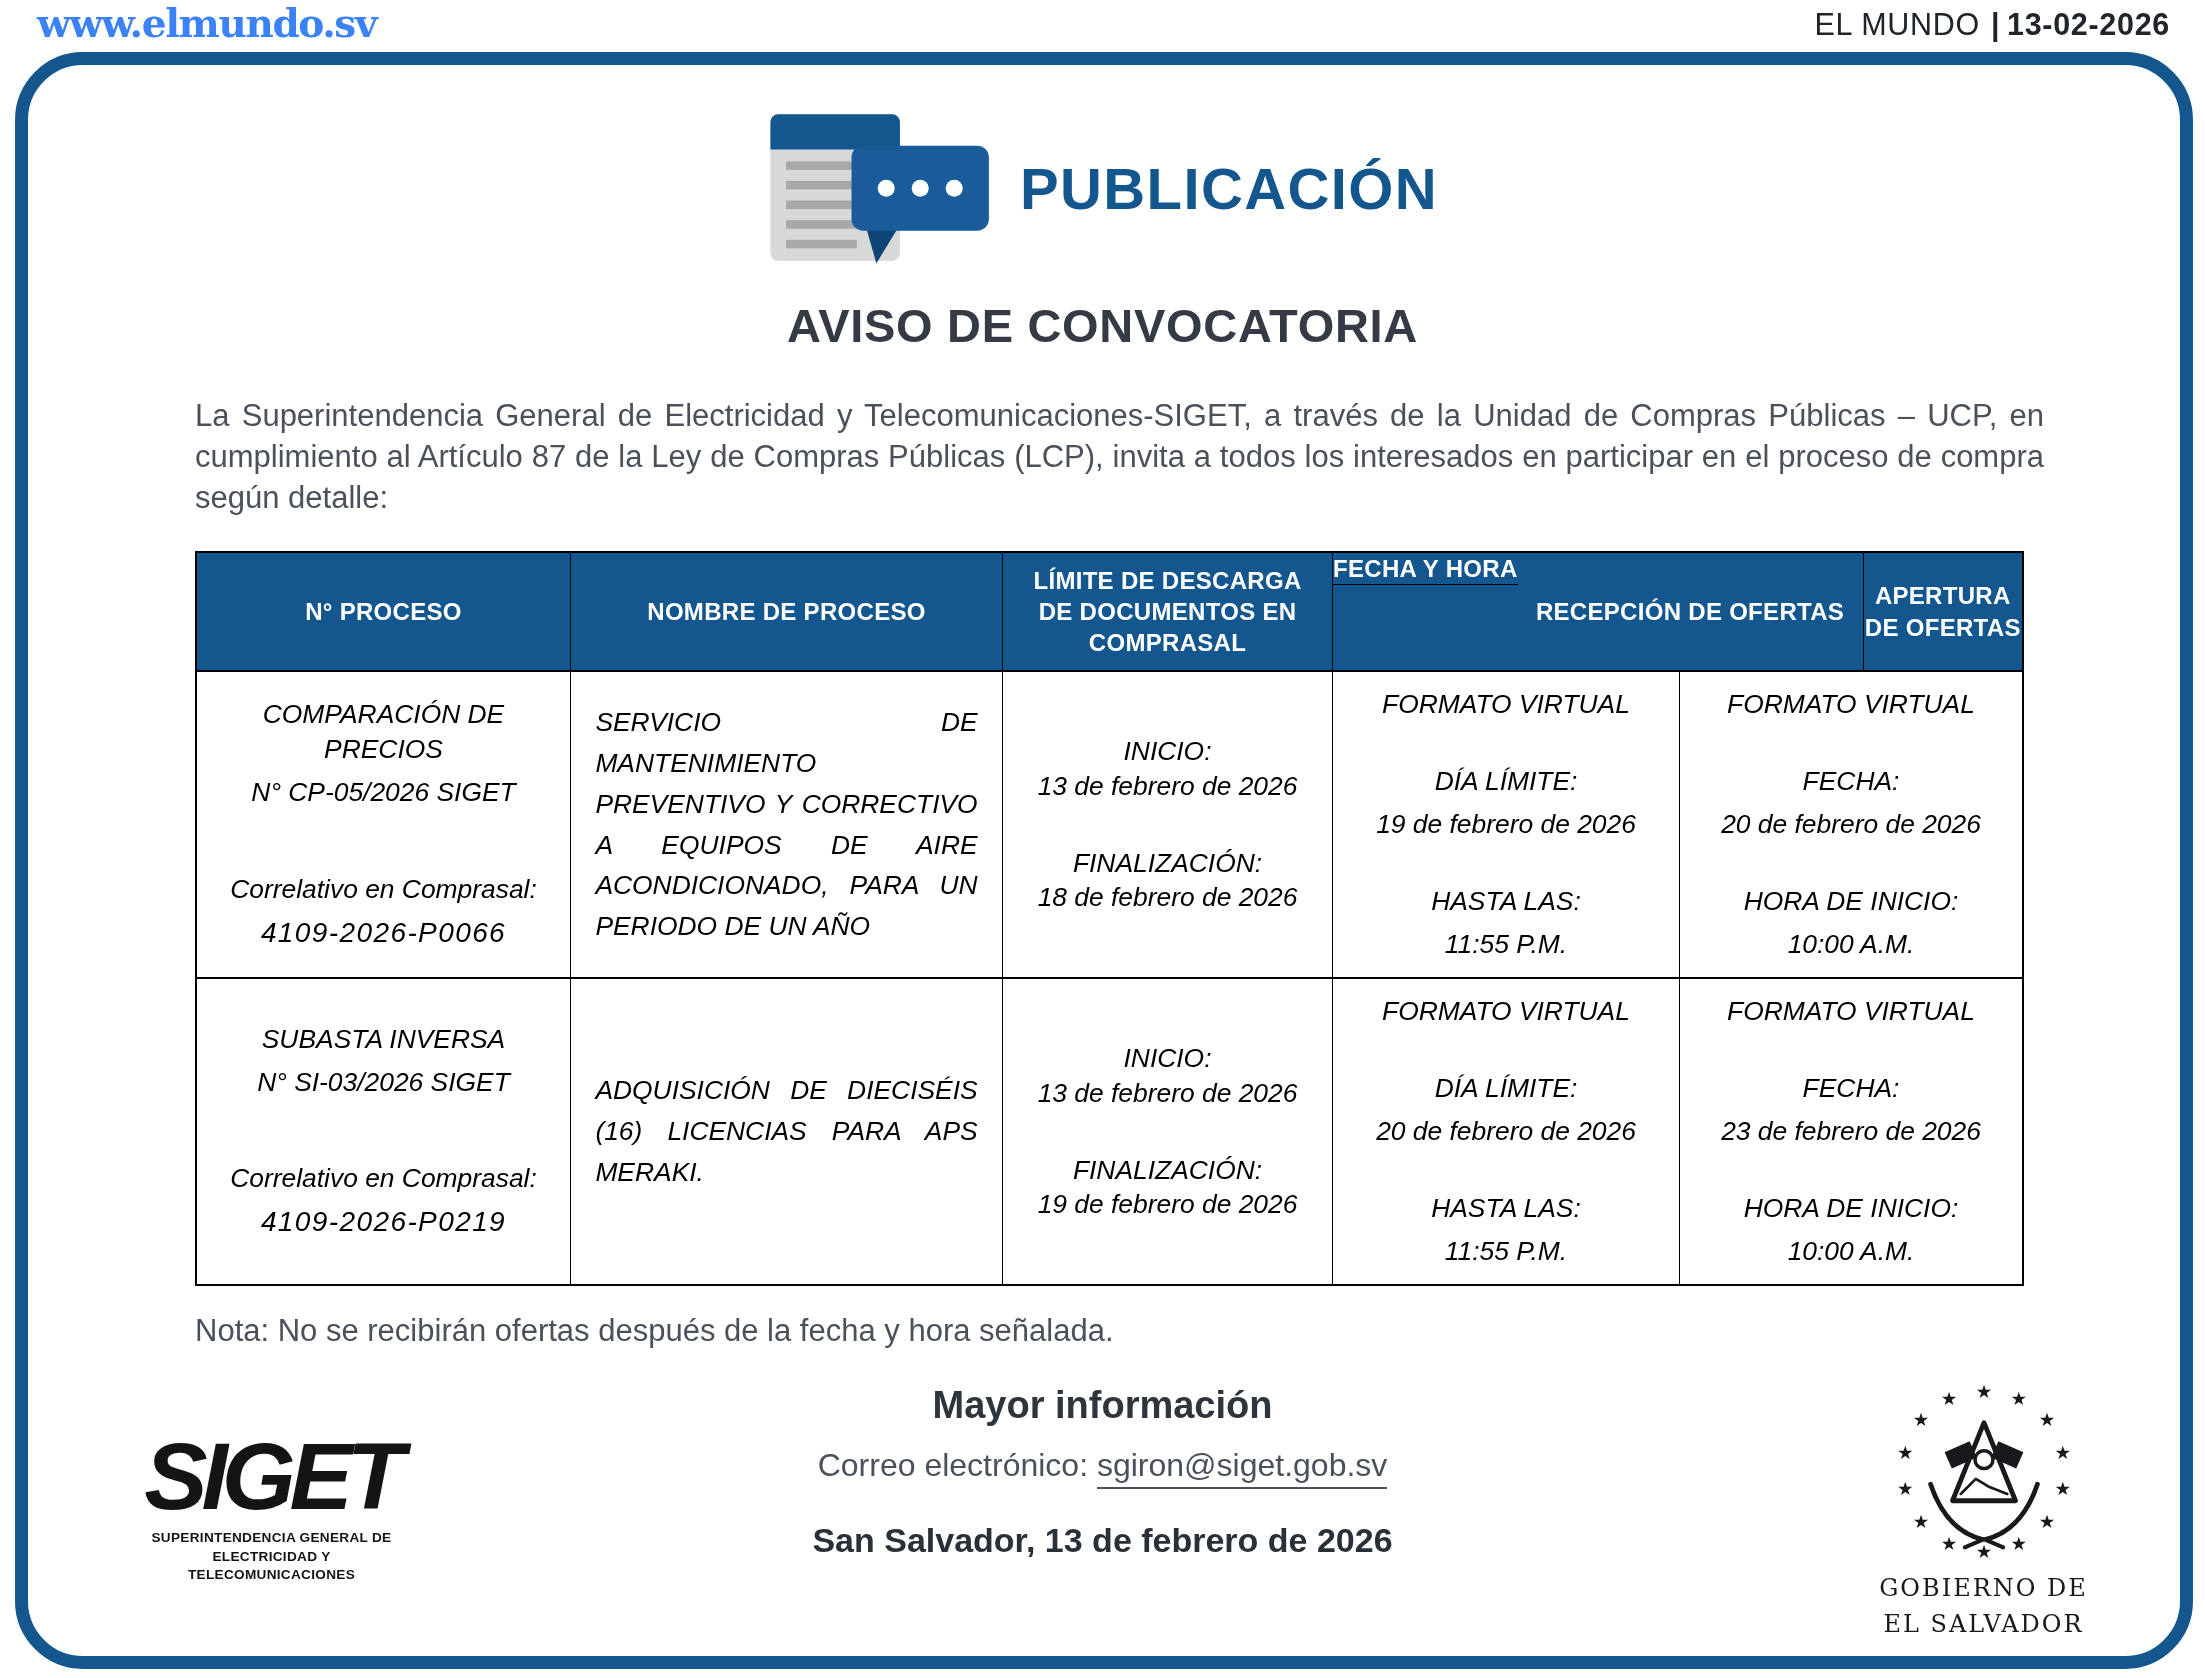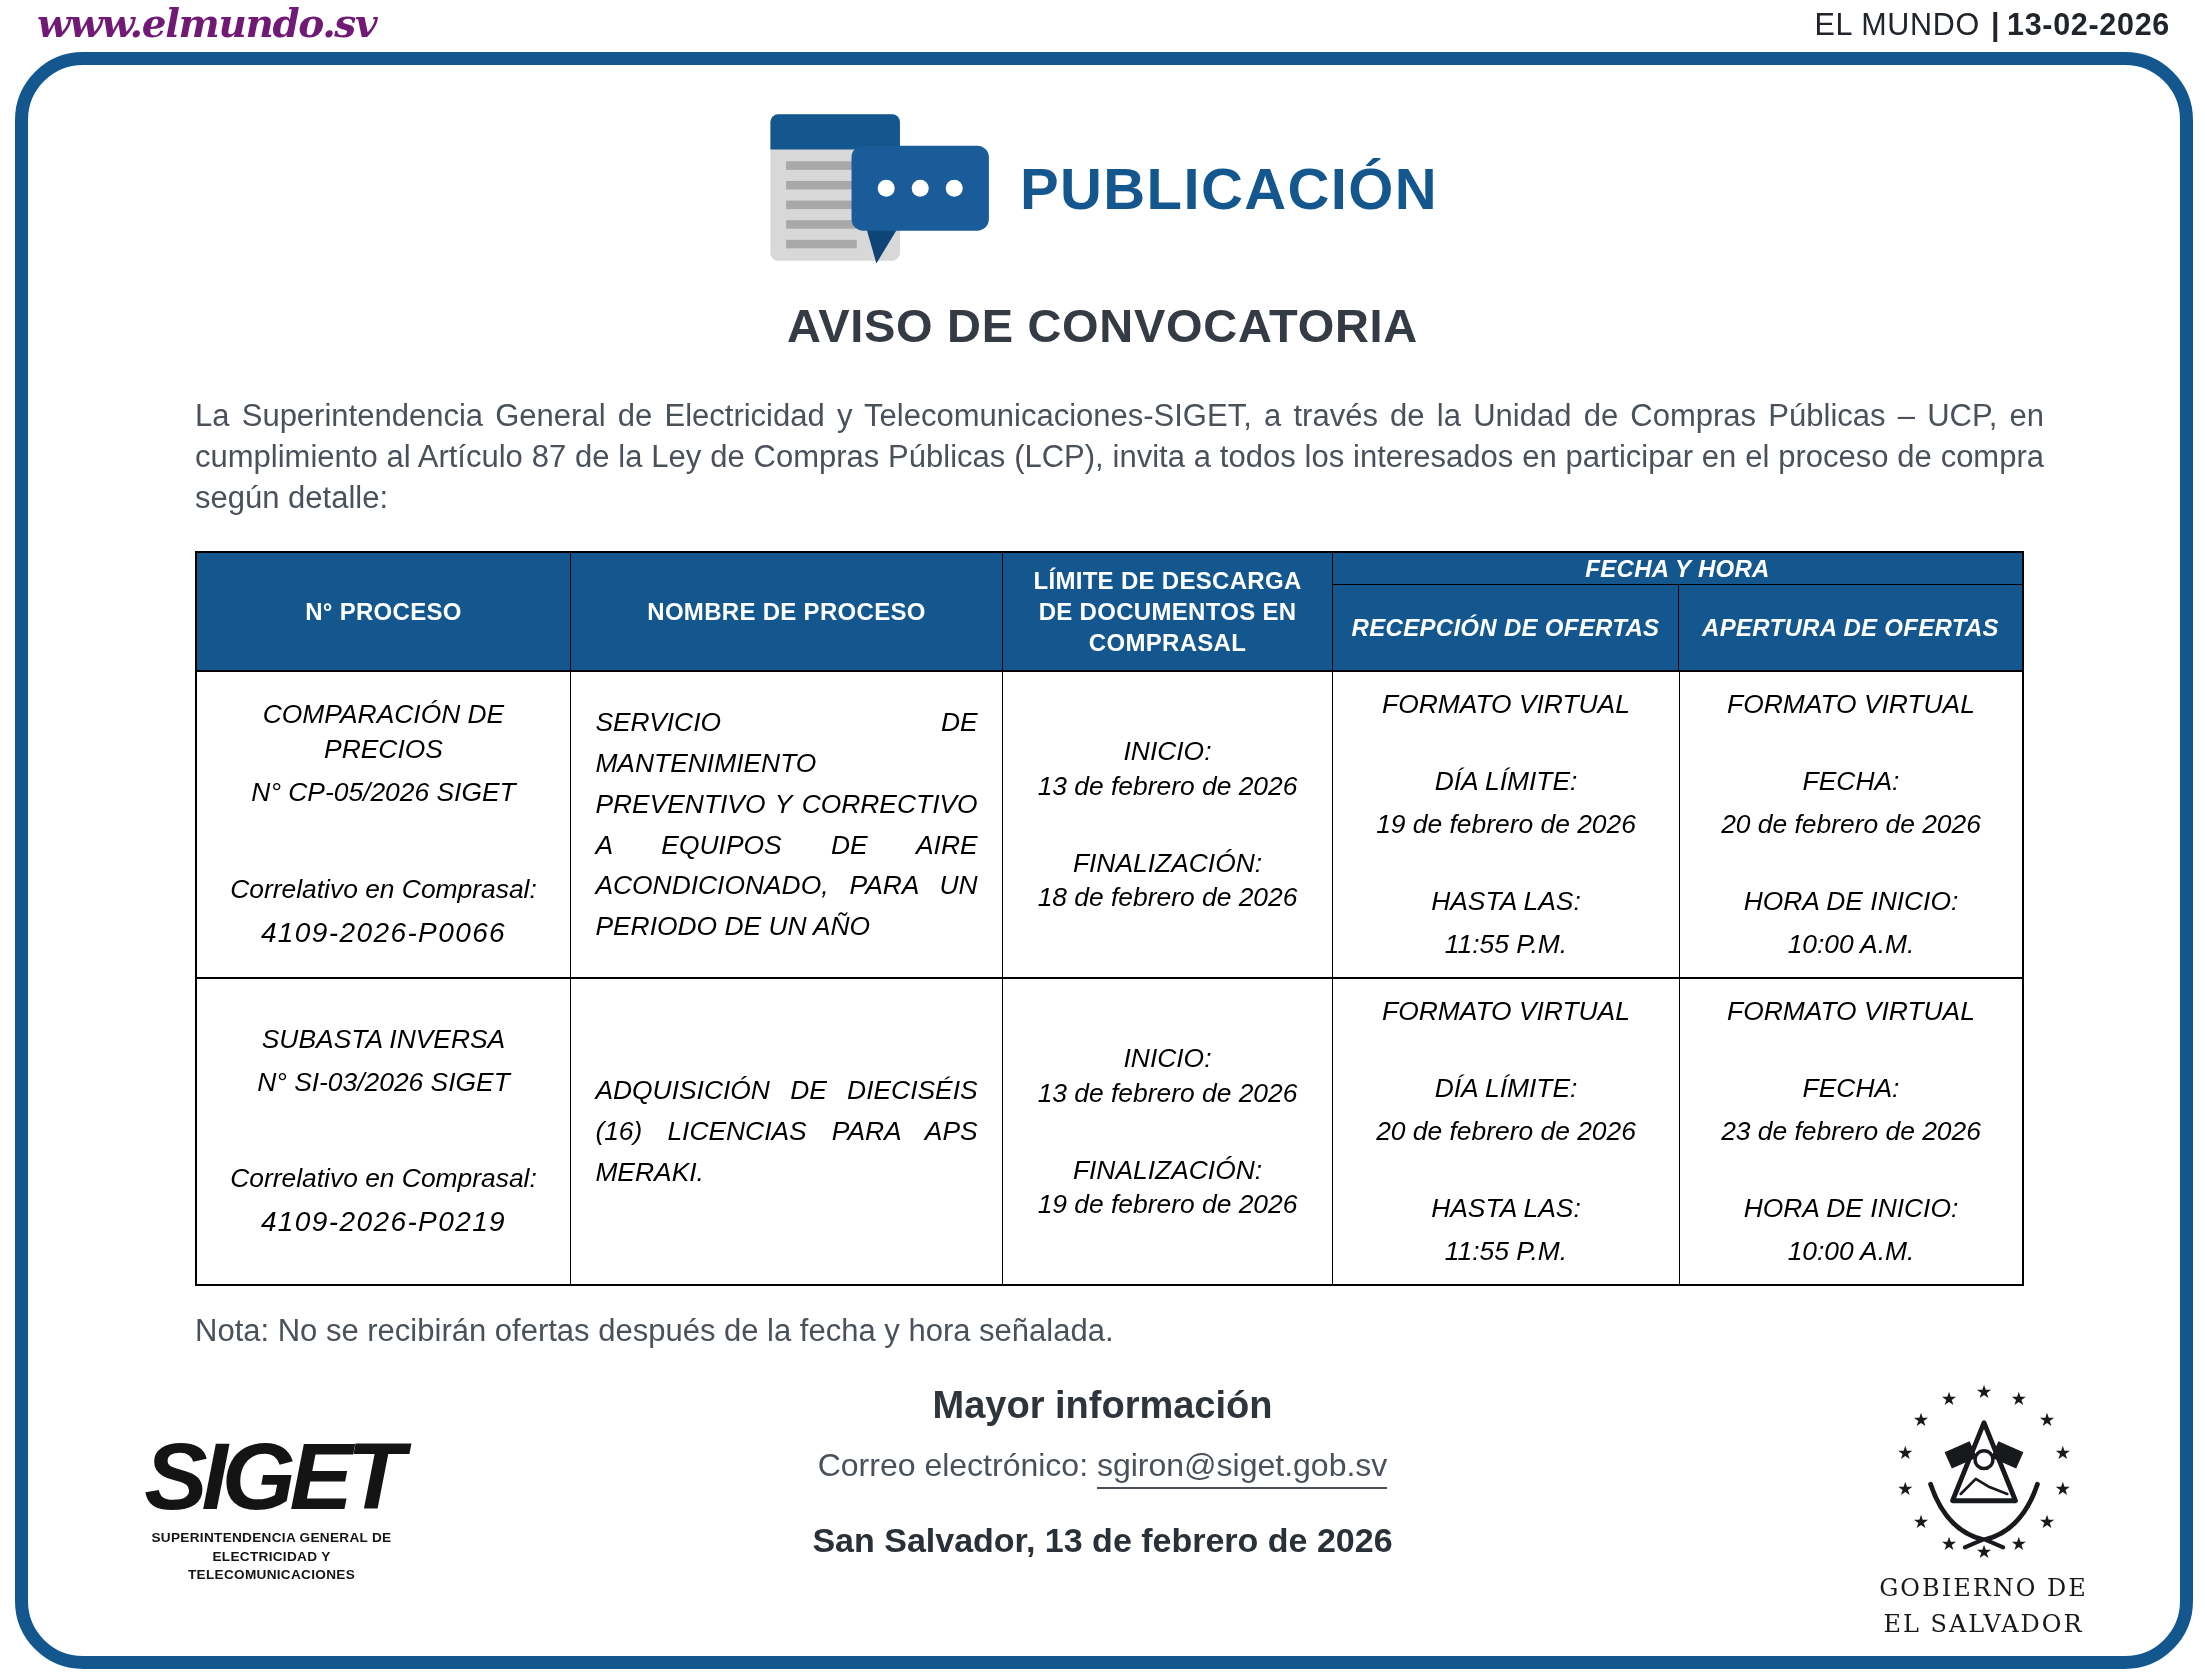--- a/index.html
+++ b/index.html
@@ -12,22 +12,22 @@
   *{box-sizing:border-box;}
   html,body{margin:0;padding:0;}
   body{
     width:2205px;height:1678px;background:#ffffff;
     font-family:"Liberation Sans", sans-serif;color:var(--ink);
     position:relative;overflow:hidden;
   }
   
   .masthead-left{
     position:absolute;left:37px;top:0px;
-    font-family:"DejaVu Serif", serif;font-style:italic;font-weight:bold;
-    font-size:39px;letter-spacing:-1.4px;color:#701a75;
+    font-family:"DejaVu Serif", serif;font-weight:bold;
+    font-size:39px;letter-spacing:-1.4px;color:#3b82f6;
   }
   .masthead-right{
     position:absolute;right:35px;top:6.8px;
     font-size:30.5px;color:#20252b;letter-spacing:0.7px;white-space:nowrap;
   }
   .masthead-right .paper{font-weight:400;}
   .masthead-right .sep{font-weight:700;margin:0 6.8px 0 11px;}
   .masthead-right .date{font-weight:700;}
   
   .frame{
@@ -59,21 +59,21 @@
   }
   .thead{display:flex;height:117px;background:var(--accent);color:#fff;font-weight:bold;}
   .th{
     display:flex;align-items:center;justify-content:center;text-align:center;
     font-size:24px;letter-spacing:0.3px;line-height:1.3;
   }
   .bcol{border-right:1.4px solid #000;}
   .th.c1{width:374px;}
   .th.c2{width:432px;}
   .th.c3{width:330px;padding:0 16.3px;}
-  .th-group{display:flex;flex-direction:column;flex:1;font-style:italic;}
+  .th-group{display:flex;flex-direction:row;flex:1;}
   .th-top{
     height:32px;border-bottom:1.4px solid #000;display:flex;align-items:center;
     justify-content:center;font-size:24px;letter-spacing:0.3px;
   }
   .th-sub{flex:1;display:flex;}
   .th.c4{width:346px;}
   .th.c5{flex:1;}
   .trow{display:flex;border-top:2px solid #000;height:307px;}
   .td{
     display:flex;flex-direction:column;justify-content:center;align-items:center;

